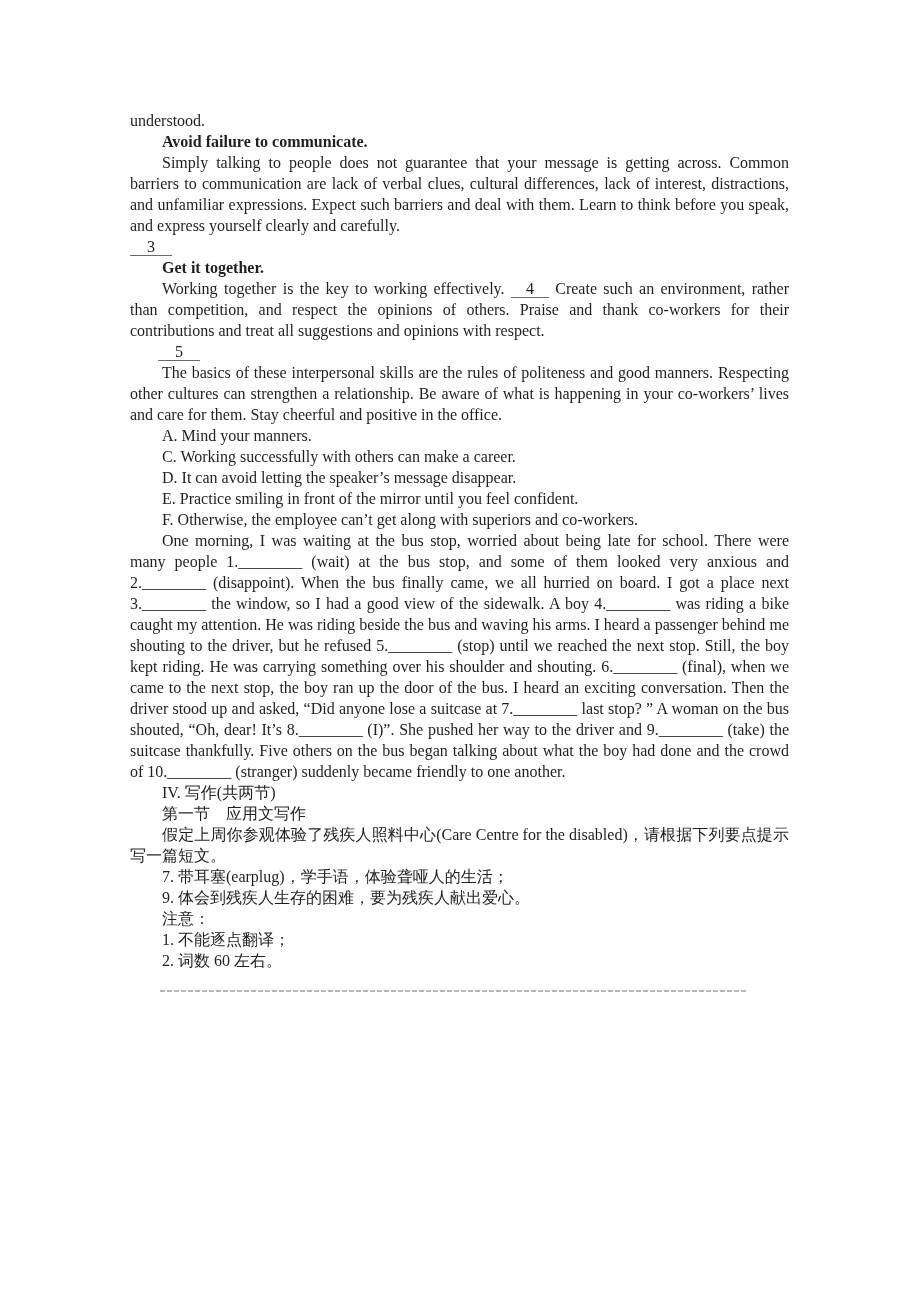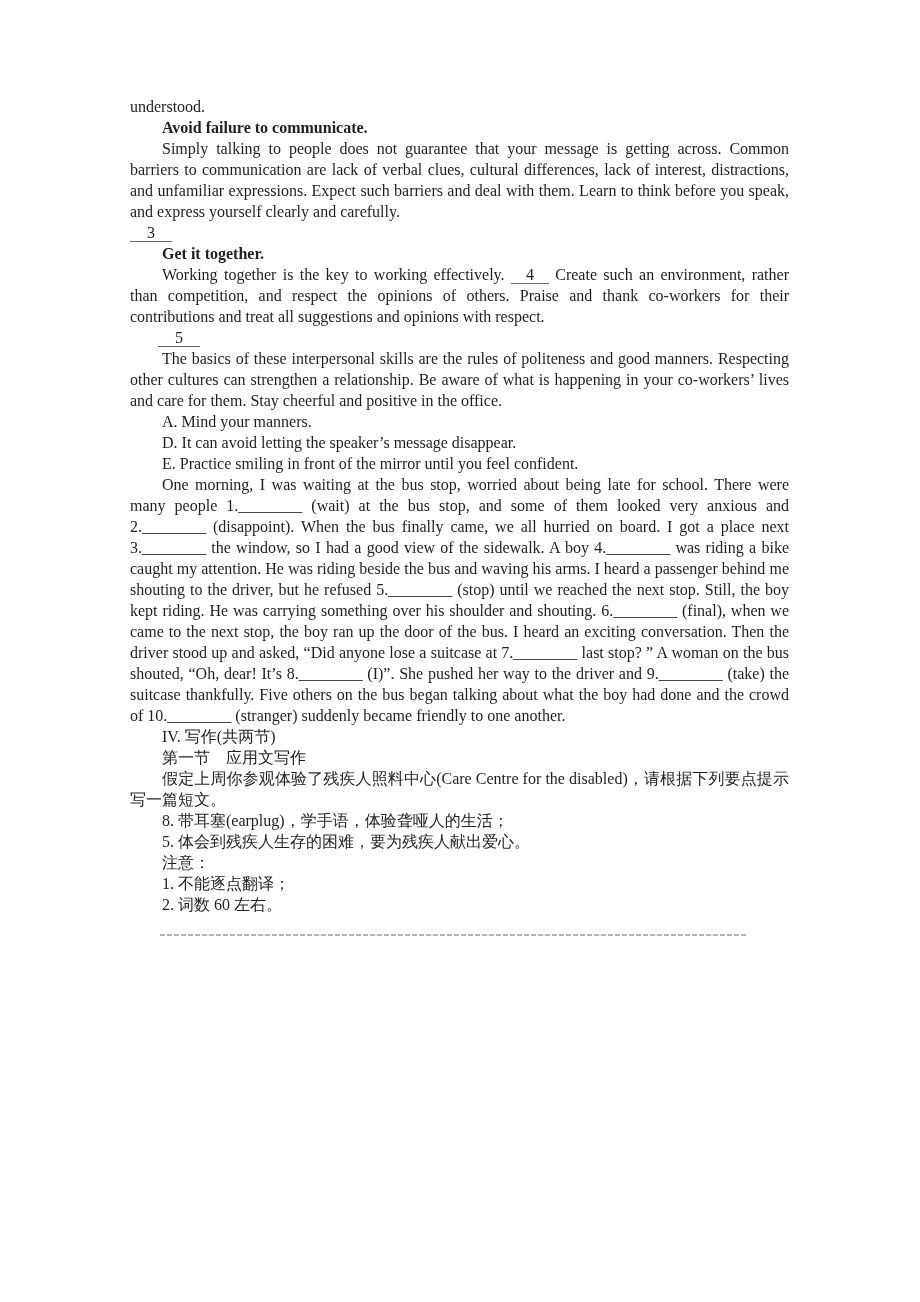--- a/index.html
+++ b/index.html
@@ -8,21 +8,21 @@
     height: 1302px;
     background: #ffffff;
     position: relative;
     font-family: "Liberation Serif", "DejaVu Serif", serif;
     color: #1f1f1f;
     overflow: hidden;
   }
   .content {
     position: absolute;
     left: 130px;
-    top: 96px;
+    top: 110px;
     width: 659px;
     font-size: 16px;
     line-height: 21px;
   }
   .line { min-height: 21px; }
   .ind { text-indent: 32px; }
   .heading { font-weight: 700; text-indent: 32px; }
   .para { text-align: justify; }
   .option { text-indent: 32px; text-align: justify; }
   .section { text-indent: 32px; }
@@ -53,25 +53,27 @@
 <div class="content">
   <div class="line para">understood.</div>
     <div class="line heading ind">Avoid failure to communicate.</div>
     <div class="line para ind">Simply talking to people does not guarantee that your message is getting across. Common barriers to communication are lack of verbal clues, cultural differences, lack of interest, distractions, and unfamiliar expressions. Expect such barriers and deal with them. Learn to think before you speak, and express yourself clearly and carefully.</div>
     <div class="line numblank"><span class="nb">3</span></div>
     <div class="line heading ind">Get it together.</div>
     <div class="line para ind">Working together is the key to working effectively. <span class="inline-blank">4</span> Create such an environment, rather than competition, and respect the opinions of others. Praise and thank co-workers for their contributions and treat all suggestions and opinions with respect.</div>
     <div class="line numblank ind"><span class="nb">5</span></div>
     <div class="line para ind">The basics of these interpersonal skills are the rules of politeness and good manners. Respecting other cultures can strengthen a relationship. Be aware of what is happening in your co-workers’ lives and care for them. Stay cheerful and positive in the office.</div>
     <div class="line option ind">A. Mind your manners.</div>
+    <div class="line option ind">C. Working successfully with others can make a career.</div>
     <div class="line option ind">D. It can avoid letting the speaker’s message disappear.</div>
     <div class="line option ind">E. Practice smiling in front of the mirror until you feel confident.</div>
+    <div class="line option ind">F. Otherwise, the employee can’t get along with superiors and co-workers.</div>
     <div class="line para ind">One morning, I was waiting at the bus stop, worried about being late for school. There were many people 1.________ (wait) at the bus stop, and some of them looked very anxious and 2.________ (disappoint). When the bus finally came, we all hurried on board. I got a place next 3.________ the window, so I had a good view of the sidewalk. A boy 4.________ was riding a bike caught my attention. He was riding beside the bus and waving his arms. I heard a passenger behind me shouting to the driver, but he refused 5.________ (stop) until we reached the next stop. Still, the boy kept riding. He was carrying something over his shoulder and shouting. 6.________ (final), when we came to the next stop, the boy ran up the door of the bus. I heard an exciting conversation. Then the driver stood up and asked, “Did anyone lose a suitcase at 7.________ last stop? ” A woman on the bus shouted, “Oh, dear! It’s 8.________ (I)”. She pushed her way to the driver and 9.________ (take) the suitcase thankfully. Five others on the bus began talking about what the boy had done and the crowd of 10.________ (stranger) suddenly became friendly to one another.</div>
     <div class="line section ind">IV. 写作(共两节)</div>
     <div class="line section ind">第一节　应用文写作</div>
     <div class="line para ind">假定上周你参观体验了残疾人照料中心(Care Centre for the disabled)，请根据下列要点提示写一篇短文。</div>
-    <div class="line option ind">8. 带耳塞(earplug)，学手语，体验聋哑人的生活；</div>
-    <div class="line option ind">5. 体会到残疾人生存的困难，要为残疾人献出爱心。</div>
+    <div class="line option ind">7. 带耳塞(earplug)，学手语，体验聋哑人的生活；</div>
+    <div class="line option ind">9. 体会到残疾人生存的困难，要为残疾人献出爱心。</div>
     <div class="line option ind">注意：</div>
     <div class="line option ind">1. 不能逐点翻译；</div>
     <div class="line option ind">2. 词数 60 左右。</div>
     <div class="divider"></div>
 </div>
 
 </body></html>

